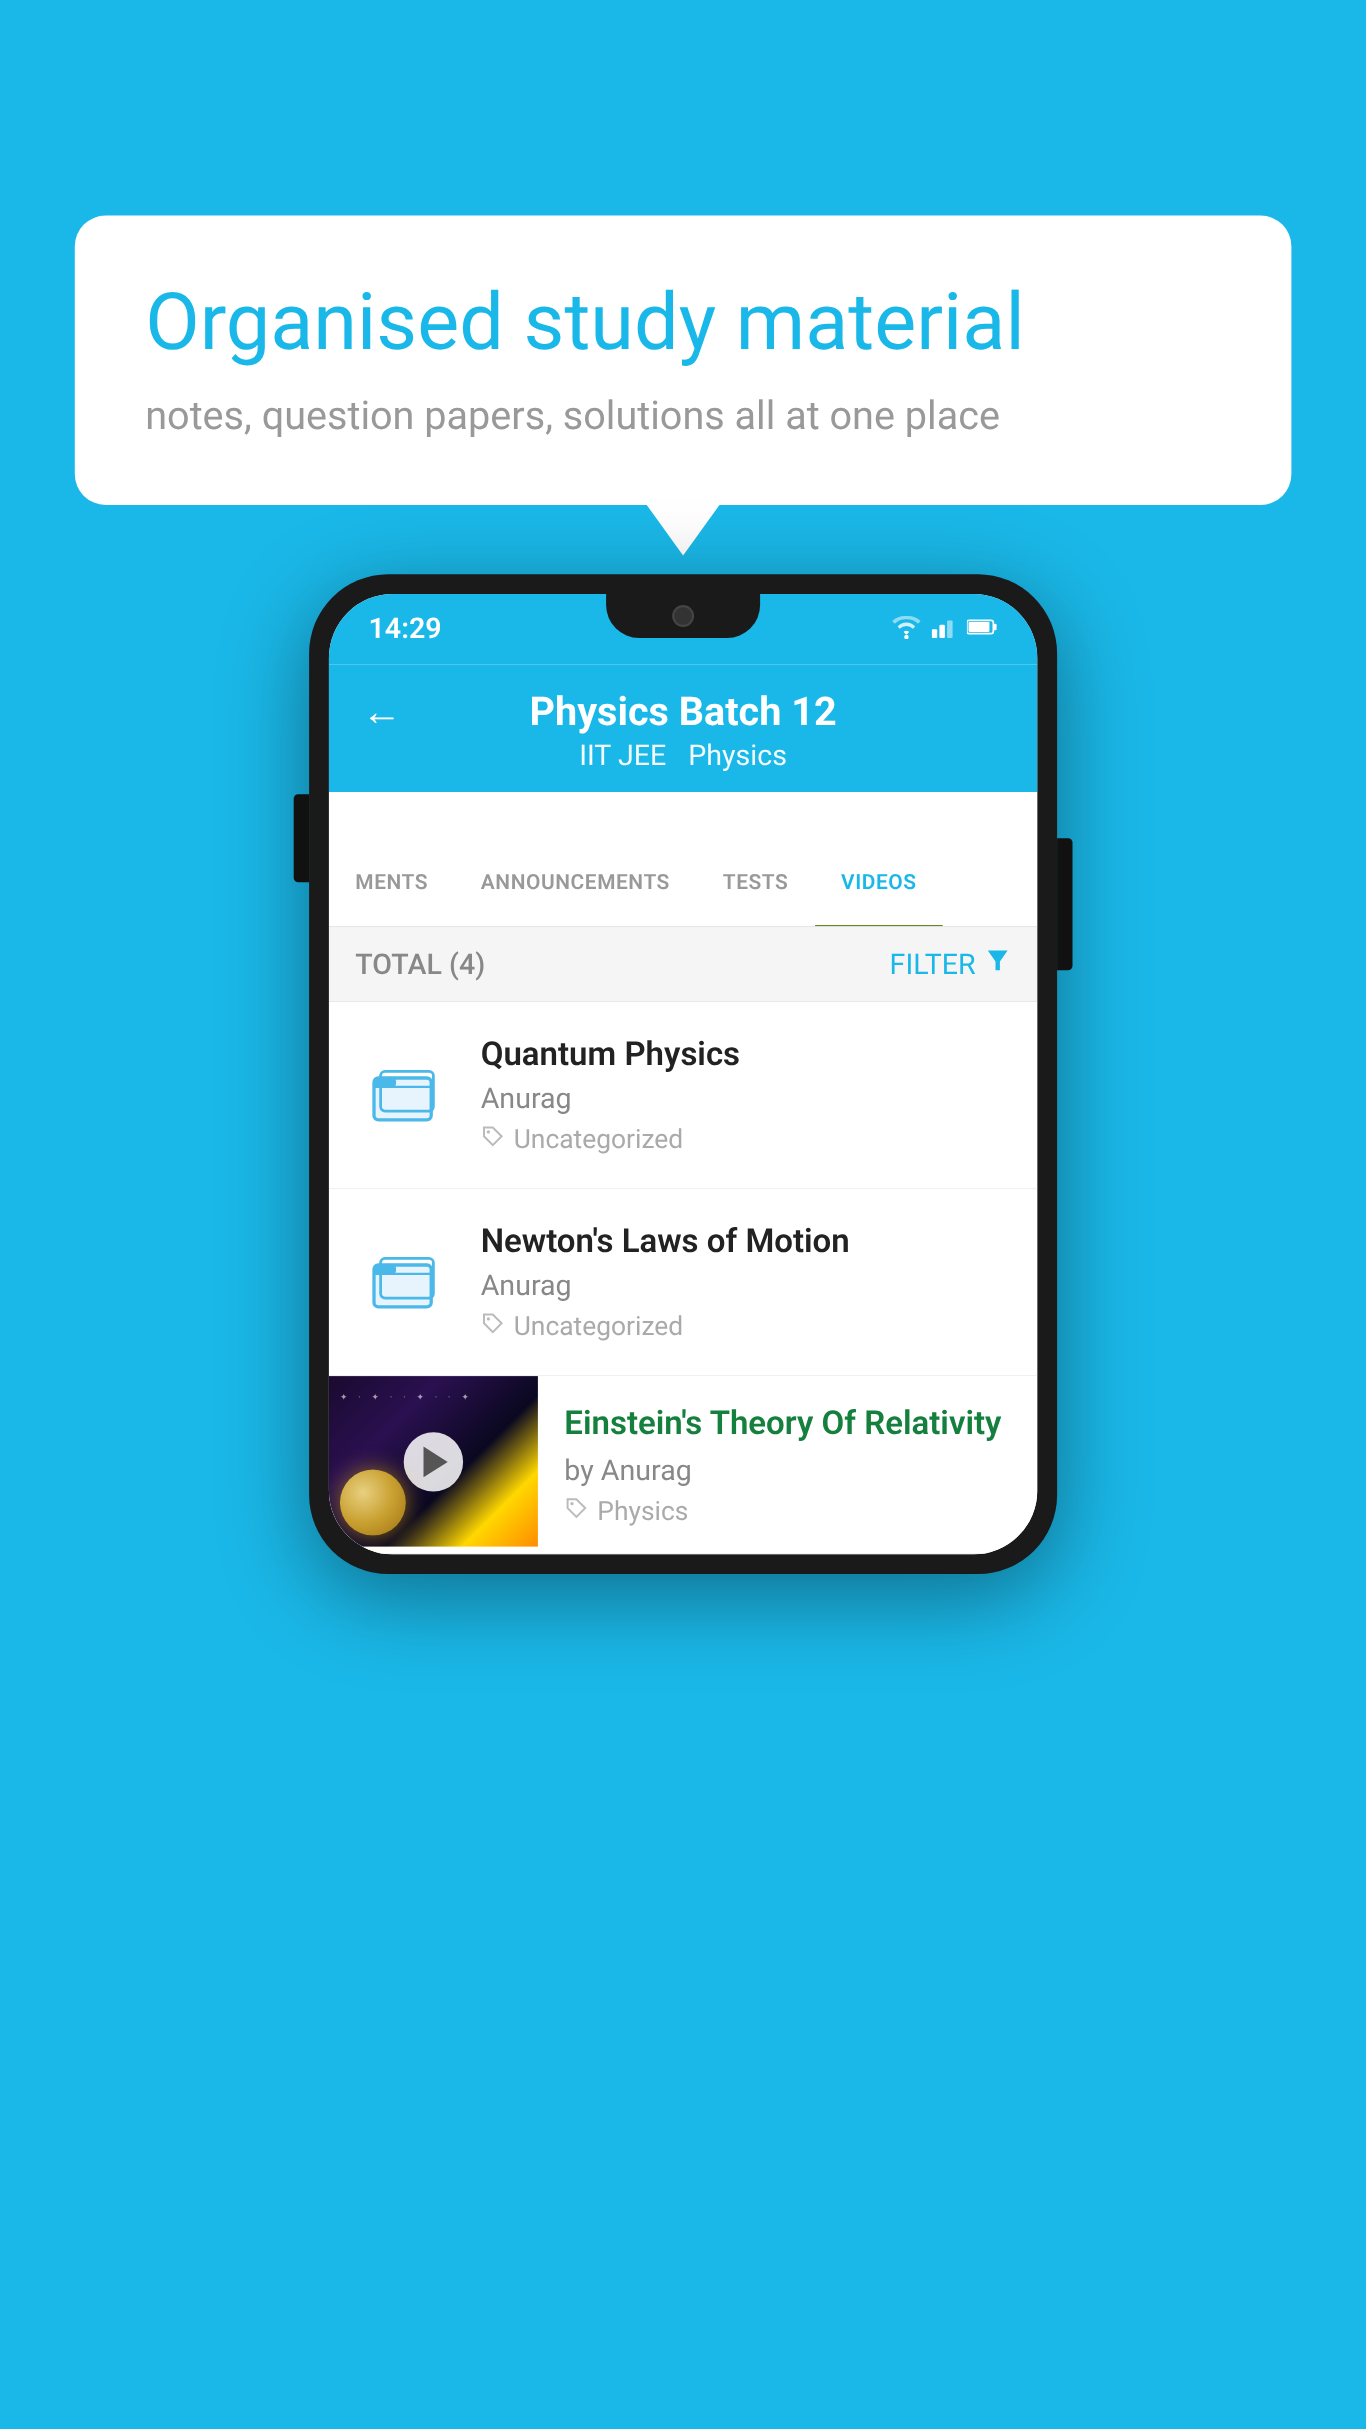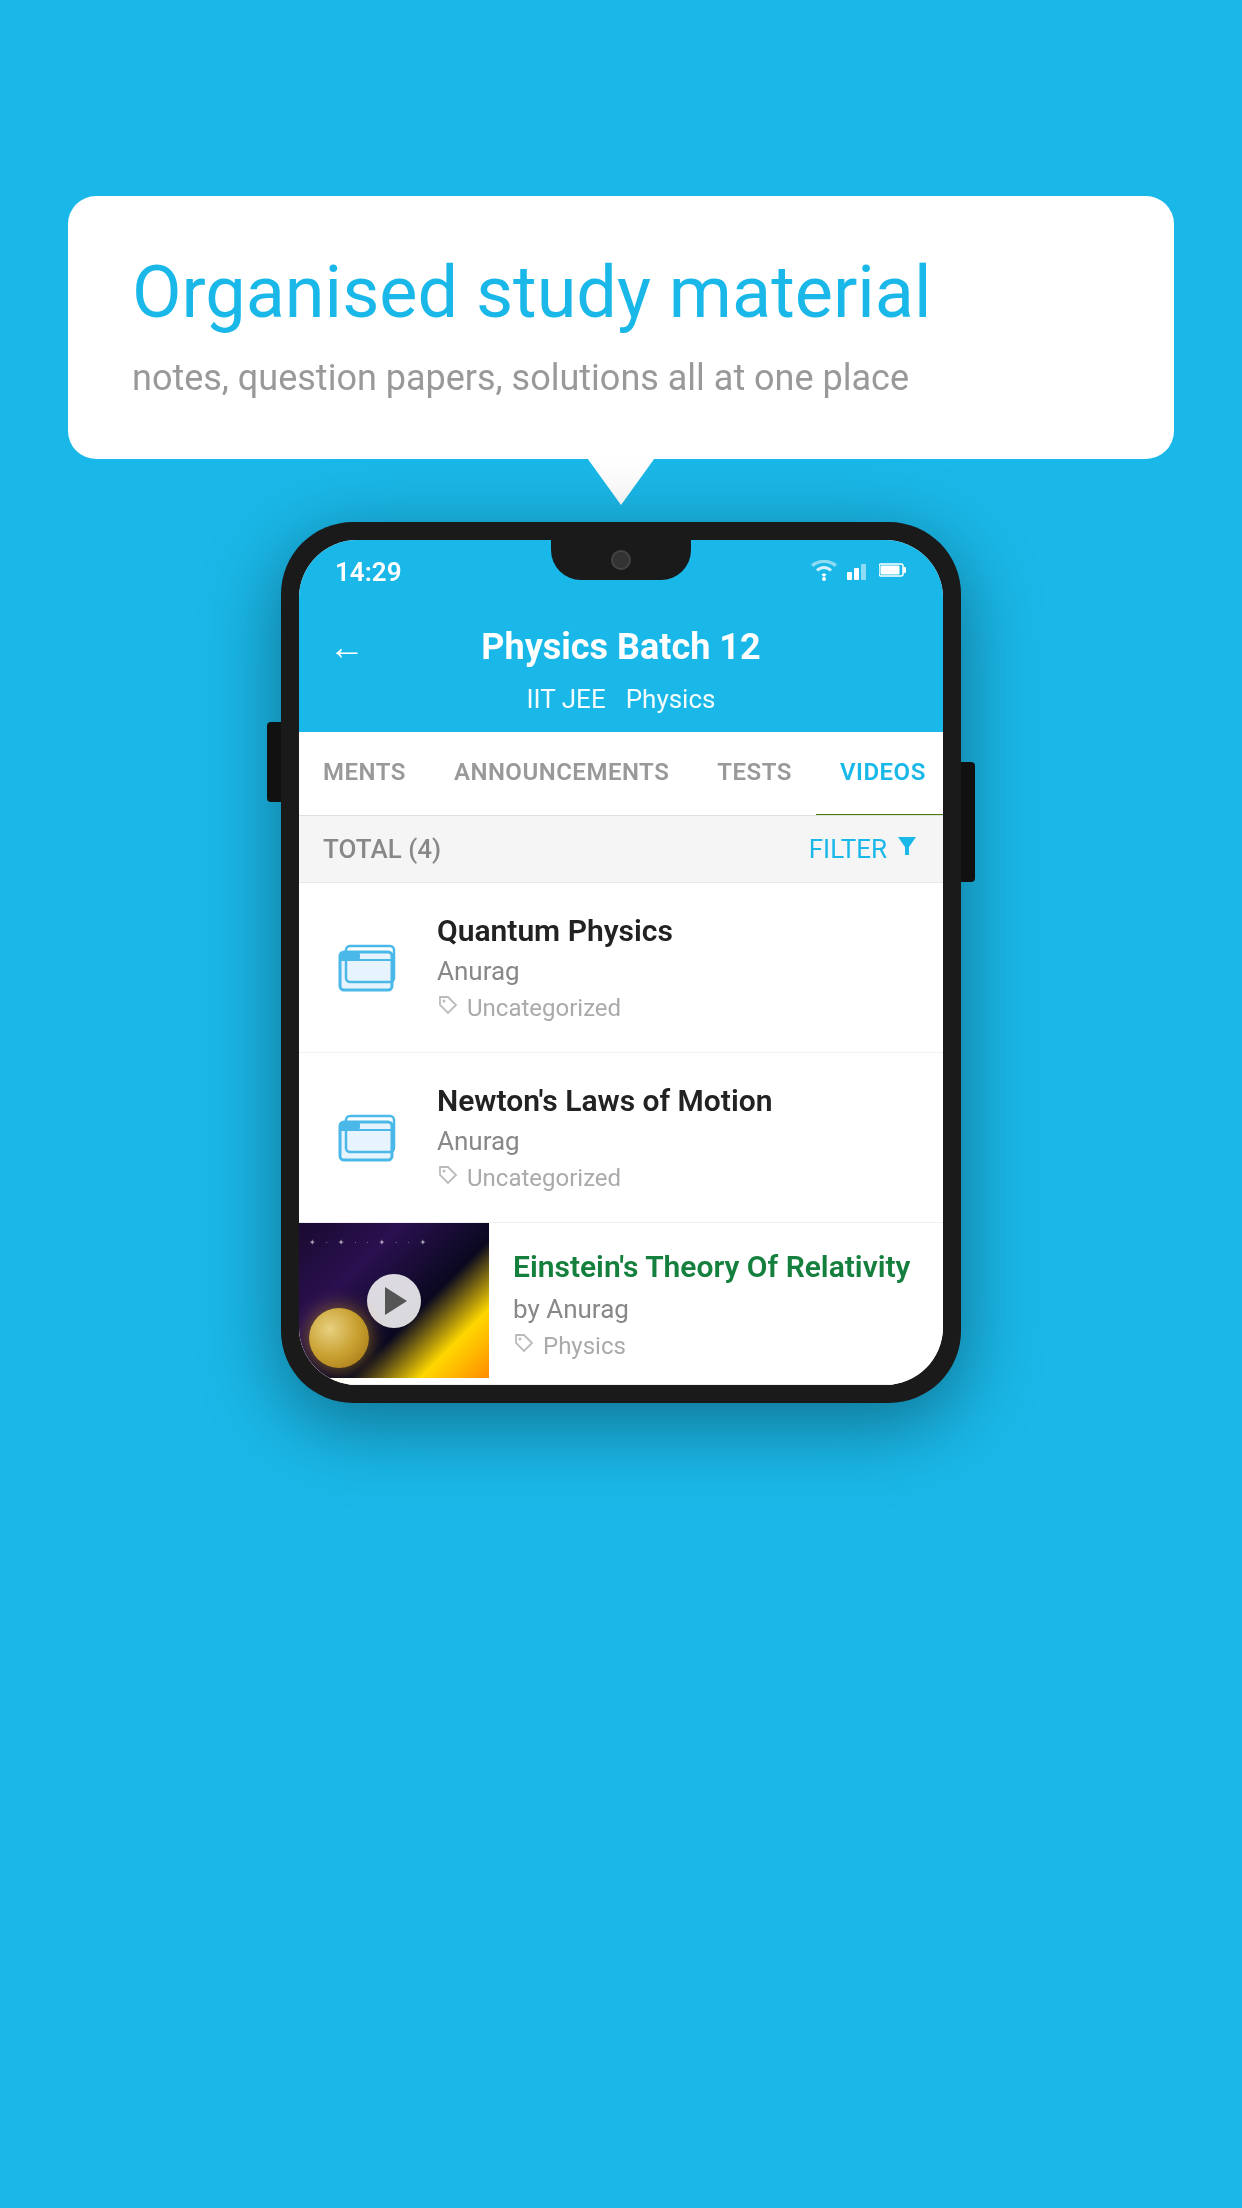--- a/index.html
+++ b/index.html
@@ -172,46 +172,47 @@
     .header-title {
       color: white;
       font-size: 36px;
       font-weight: 700;
       text-align: center;
     }
 
     .header-subtitle {
       display: flex;
       gap: 20px;
-      margin-top: 16px;
+      margin-top: 4px;
     }
 
     .header-tag {
       color: white;
       font-size: 26px;
       opacity: 0.95;
     }
 
     
     .tabs-bar {
       background: white;
       display: flex;
       border-bottom: 1px solid #e0e0e0;
       overflow-x: auto;
     }
 
     .tab-item {
       padding: 26px 24px;
-      font-size: 24px;
+      font-size: 19px;
       color: #999;
       font-weight: 600;
       letter-spacing: 0.5px;
       white-space: nowrap;
       cursor: pointer;
       border-bottom: 3px solid transparent;
+      margin-top: 44px;
     }
 
     .tab-item.active {
       color: #1ab8e8;
       border-bottom: 1px solid #4d7c0f;
     }
 
     
     .search-container {
       background: white;

